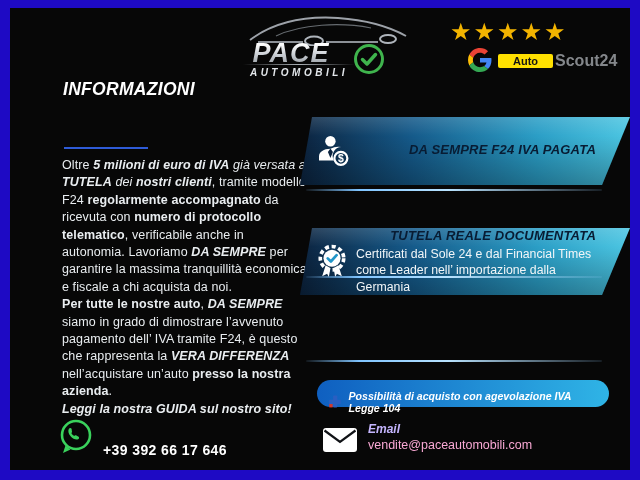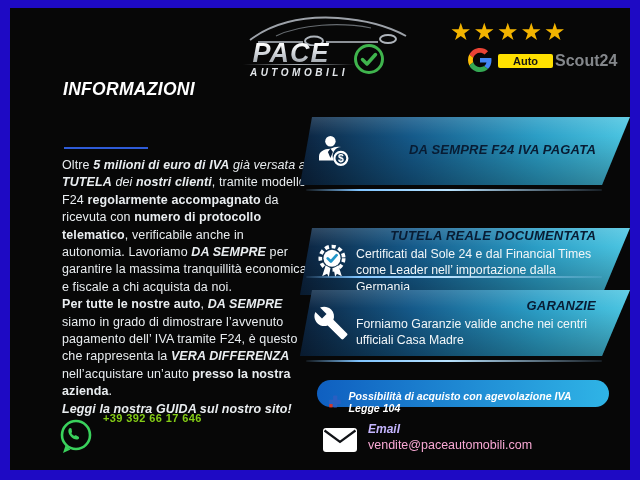--- a/index.html
+++ b/index.html
@@ -53,22 +53,22 @@
   .glow-line { left:306px; width:296px; height:2px; border-radius:2px;
     background:linear-gradient(90deg, rgba(140,200,255,.08), #7fc4ff 18%, #b9e3ff 48%, rgba(140,200,255,.12)); }
 
   
   .pill { left:317px; top:380px; width:292px; height:27px; border-radius:14px;
     background:linear-gradient(90deg,#0f5fc0,#2fb4e6);
     display:flex; align-items:center; gap:7px; padding:16px 10px 0 11px; }
   .pill-label { color:#fff; font-size:10.6px; font-weight:700; font-style:italic; }
 
   
-  .phone-number { left:103px; top:412px; font-size:11px; font-weight:700;
-    color:#84cc16; letter-spacing:.4px; }
+  .phone-number { left:103px; top:442px; font-size:14px; font-weight:700;
+    color:#ffffff; letter-spacing:.4px; }
   .email-label { left:368px; top:422px; font-size:12px; font-weight:800;
     font-style:italic; color:#c4b5fd; }
   .email-address { left:368px; top:438px; font-size:12.5px; color:#f9a8d4; }
 </style>
 </head>
 <body>
 
 <div id="canvas">
   <div id="inner"></div>
 
@@ -129,30 +129,20 @@
       <path d="M9.3 9.7l2 2 3.6-4" stroke="#2196c9" stroke-width="1.7" fill="none" stroke-linecap="round" stroke-linejoin="round"></path>
     </svg>
     <div class="card-text">
       <div class="card-title">TUTELA REALE DOCUMENTATA</div>
       <div class="card-line">Certificati dal Sole 24 e dal Financial Times</div>
       <div class="card-line">come Leader nell’ importazione dalla Germania</div>
     </div>
   </div>
   <div class="abs glow-line" style="top:276px;"></div>
 
-  <div class="abs card" style="top:290px; height:66px;">
-    <svg class="card-icon" width="36" height="36" viewBox="0 0 24 24">
-      <path fill="#fff" d="M22.7 19l-9.1-9.1c.9-2.3.4-5-1.5-6.9-2-2-5-2.4-7.4-1.3L9 6 6 9 1.6 4.7C.4 7.1.9 10.1 2.9 12.1c1.9 1.9 4.6 2.4 6.9 1.5l9.1 9.1c.4.4 1 .4 1.4 0l2.3-2.3c.5-.4.5-1.1.1-1.4z"></path>
-    </svg>
-    <div class="card-text">
-      <div class="card-title">GARANZIE</div>
-      <div class="card-line">Forniamo Garanzie valide anche nei centri</div>
-      <div class="card-line">ufficiali Casa Madre</div>
-    </div>
-  </div>
   <div class="abs glow-line" style="top:360px;"></div>
 
   <div class="abs pill">
     <svg width="15" height="15" viewBox="0 0 16 16">
       <rect x="6" y="1" width="5" height="14" rx="1" fill="#2a5fc2"></rect>
       <rect x="1" y="6" width="14" height="5" rx="1" fill="#2a5fc2"></rect>
       <rect x="1.5" y="11" width="4" height="4" fill="#d6392c"></rect>
     </svg>
     <span class="pill-label">Possibilità di acquisto con agevolazione IVA Legge 104</span>
   </div>

